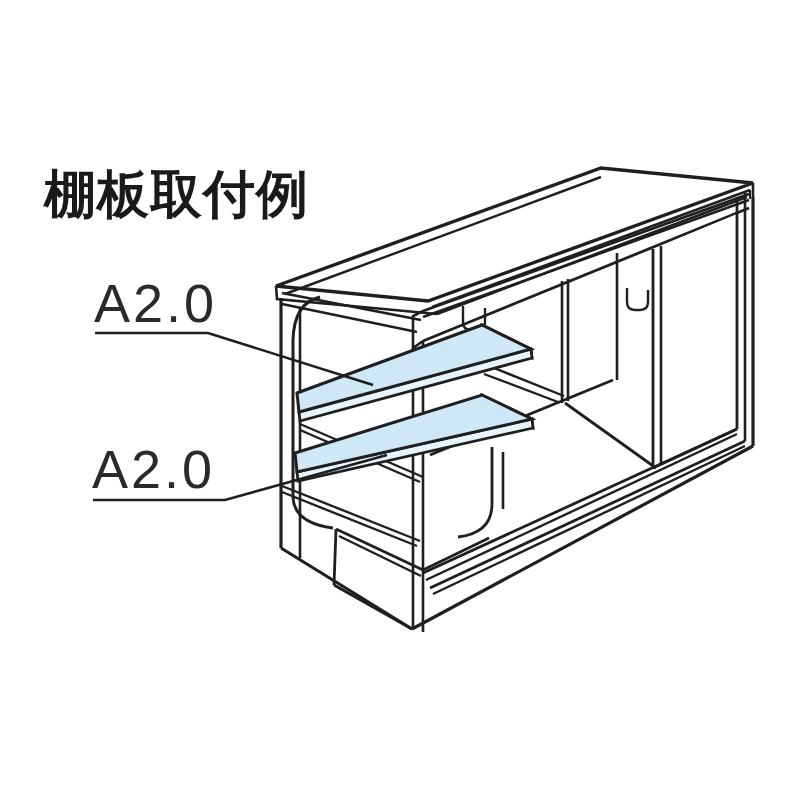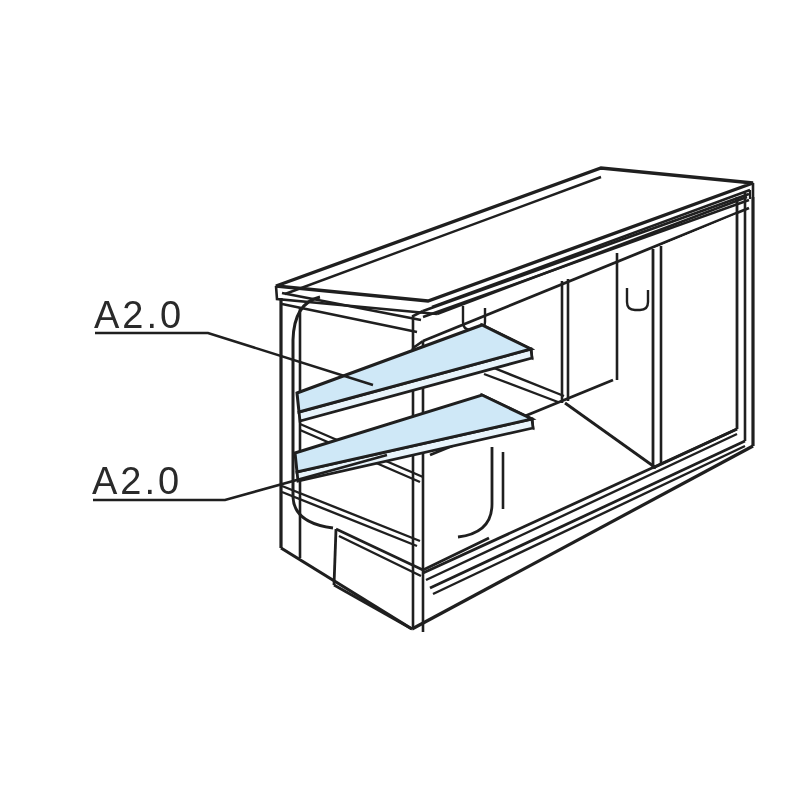--- a/index.html
+++ b/index.html
@@ -6,22 +6,22 @@
   body{width:800px;height:800px;background:#ffffff;overflow:hidden;
        font-family:"Liberation Sans","DejaVu Sans",sans-serif;}
   .stage{position:relative;width:800px;height:800px;background:#ffffff;}
   .stage svg{position:absolute;left:0;top:0;}
   .diagram-title{
     position:absolute;left:44px;top:168px;
     font-size:52px;font-weight:bold;color:#1a1a1a;
     line-height:1;letter-spacing:1px;white-space:nowrap;
   }
   .shelf-label{
-    position:absolute;font-size:38px;font-weight:400;color:#2a2a2a;
-    line-height:1;letter-spacing:3px;white-space:nowrap;margin-top:20px;
+    position:absolute;font-size:54px;font-weight:400;color:#2a2a2a;
+    line-height:1;letter-spacing:3px;white-space:nowrap;
   }
   .shelf-label.upper{left:94px;top:276px;}
   .shelf-label.lower{left:92px;top:442px;}
 </style>
 </head>
 <body>
 
 <div class="stage">
 
   <svg width="800" height="800" viewBox="0 0 800 800">
@@ -116,18 +116,19 @@
       </g>
 
       <g>
         <path d="M95,333 L208,333 L373,385" stroke-width="2.6"></path>
         <path d="M93,500 L225,500 L387,455" stroke-width="2.6"></path>
       </g>
 
     </g>
   </svg>
 
+  <div class="diagram-title">棚板取付例</div>
 
   <div class="shelf-label upper">A2.0</div>
 
   <div class="shelf-label lower">A2.0</div>
 
 </div>
 
 </body></html>

